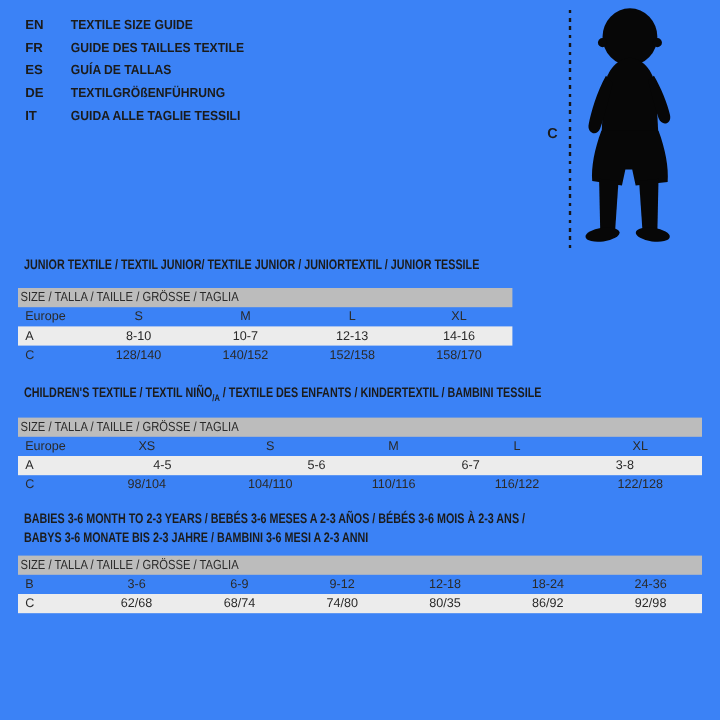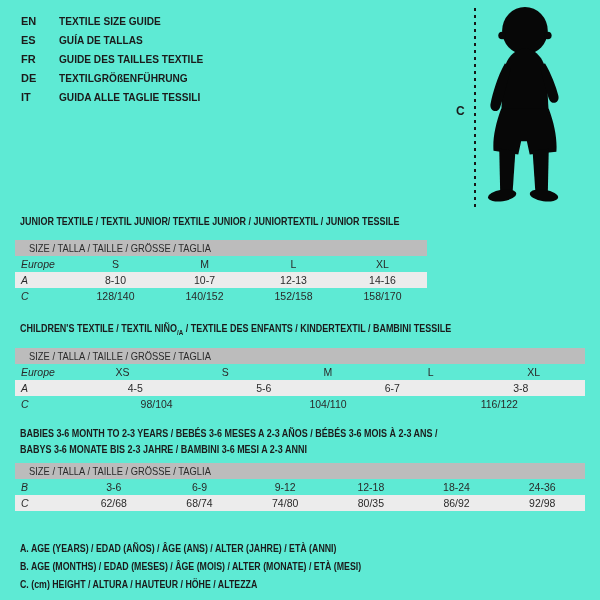--- a/index.html
+++ b/index.html
@@ -1,64 +1,64 @@
 <!DOCTYPE html>
 <html><head>
 <meta charset="utf-8">
 <style>
   html,body{margin:0;padding:0;background:#fff;}
   .page{
-    position:relative;width:600px;height:600px;background:#5eead4;
+    position:relative;width:600px;height:600px;background:#3b82f6;
     font-family:"Liberation Sans",sans-serif;color:#1b1b1b;overflow:hidden;
   }
   
   .lang-list{position:absolute;left:21px;top:12px;}
   .lang-row{display:flex;height:19px;line-height:19px;font-weight:700;font-size:11px;}
   .lang-code{width:38px;}
   .lang-label{transform:scaleX(0.92);transform-origin:0 50%;white-space:nowrap;}
   
   .dash-line{position:absolute;left:474px;top:8px;width:2px;height:200px;
     background:repeating-linear-gradient(to bottom,#161616 0 3px,transparent 3px 7px);}
   .height-label{position:absolute;left:456px;top:104px;font-weight:700;font-size:12px;}
   .baby{position:absolute;left:481px;top:6px;}
   
   .sec-title{position:absolute;left:20px;font-weight:700;font-size:11.5px;line-height:16px;
     transform:scaleX(0.78);transform-origin:0 0;white-space:nowrap;}
   .sec-title sub{font-size:8px;}
   
   .tbl{position:absolute;left:15px;}
   .bar{height:16px;line-height:16px;background:#bcbcbc;color:#2a2a2a;font-size:11px;
-    padding-left:14px;overflow:hidden;}
+    padding-left:2px;overflow:hidden;}
   .bar span{display:inline-block;transform:scaleX(0.85);transform-origin:0 50%;white-space:nowrap;}
   .row{display:flex;height:16px;line-height:16px;font-size:10.5px;color:#2a2a2a;}
-  .lbl{width:56px;padding-left:6px;box-sizing:border-box;text-align:left;font-style:italic;}
+  .lbl{width:56px;padding-left:6px;box-sizing:border-box;text-align:left;}
   .cell{flex:1;text-align:center;}
   .shade{background:#ececec;}
   
   .footnotes{position:absolute;left:20px;top:539px;}
   .footnote{height:18px;line-height:18px;font-weight:700;font-size:11px;
     transform:scaleX(0.8);transform-origin:0 50%;white-space:nowrap;}
 </style>
 </head>
 <body>
 
 <div class="page">
 
   <div class="lang-list">
     <div class="lang-row">
       <span class="lang-code">EN</span>
       <span class="lang-label">TEXTILE SIZE GUIDE</span>
     </div>
     <div class="lang-row">
+      <span class="lang-code">FR</span>
+      <span class="lang-label">GUIDE DES TAILLES TEXTILE</span>
+    </div>
+    <div class="lang-row">
       <span class="lang-code">ES</span>
       <span class="lang-label">GUÍA DE TALLAS</span>
-    </div>
-    <div class="lang-row">
-      <span class="lang-code">FR</span>
-      <span class="lang-label">GUIDE DES TAILLES TEXTILE</span>
     </div>
     <div class="lang-row">
       <span class="lang-code">DE</span>
       <span class="lang-label">TEXTILGRÖßENFÜHRUNG</span>
     </div>
     <div class="lang-row">
       <span class="lang-code">IT</span>
       <span class="lang-label">GUIDA ALLE TAGLIE TESSILI</span>
     </div>
   </div>
@@ -128,21 +128,23 @@
       <span class="lbl">A</span>
       <span class="cell">4-5</span>
       <span class="cell">5-6</span>
       <span class="cell">6-7</span>
       <span class="cell">3-8</span>
     </div>
     <div class="row">
       <span class="lbl">C</span>
       <span class="cell">98/104</span>
       <span class="cell">104/110</span>
+      <span class="cell">110/116</span>
       <span class="cell">116/122</span>
+      <span class="cell">122/128</span>
     </div>
   </div>
 
   <div class="sec-title" style="top:425px;">
     <div>BABIES 3-6 MONTH TO 2-3 YEARS / BEBÉS 3-6 MESES A 2-3 AÑOS / BÉBÉS 3-6 MOIS À 2-3 ANS /</div>
     <div>BABYS 3-6 MONATE BIS 2-3 JAHRE / BAMBINI 3-6 MESI A 2-3 ANNI</div>
   </div>
   <div class="tbl" style="top:463px;width:570px;">
     <div class="bar">
       <span>SIZE / TALLA / TAILLE / GRÖSSE / TAGLIA</span>
@@ -160,19 +162,14 @@
       <span class="lbl">C</span>
       <span class="cell">62/68</span>
       <span class="cell">68/74</span>
       <span class="cell">74/80</span>
       <span class="cell">80/35</span>
       <span class="cell">86/92</span>
       <span class="cell">92/98</span>
     </div>
   </div>
 
-  <div class="footnotes">
-    <div class="footnote">A. AGE (YEARS) / EDAD (AÑOS) / ÂGE (ANS) / ALTER (JAHRE) / ETÀ (ANNI)</div>
-    <div class="footnote">B. AGE (MONTHS) / EDAD (MESES) / ÂGE (MOIS) / ALTER (MONATE) / ETÀ (MESI)</div>
-    <div class="footnote">C. (cm) HEIGHT / ALTURA / HAUTEUR / HÖHE / ALTEZZA</div>
-  </div>
 
 </div>
 
 </body></html>

